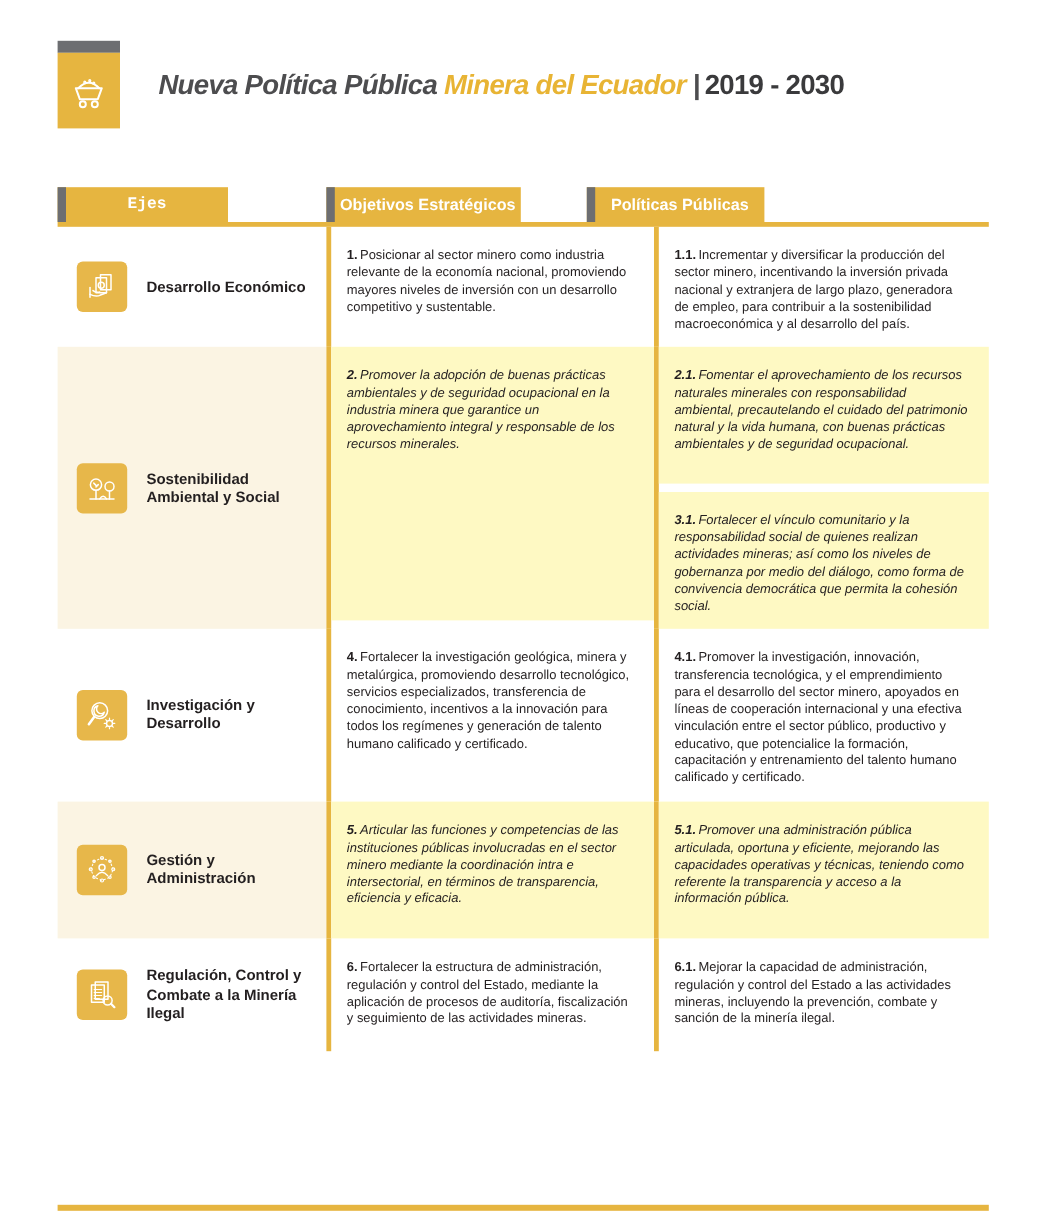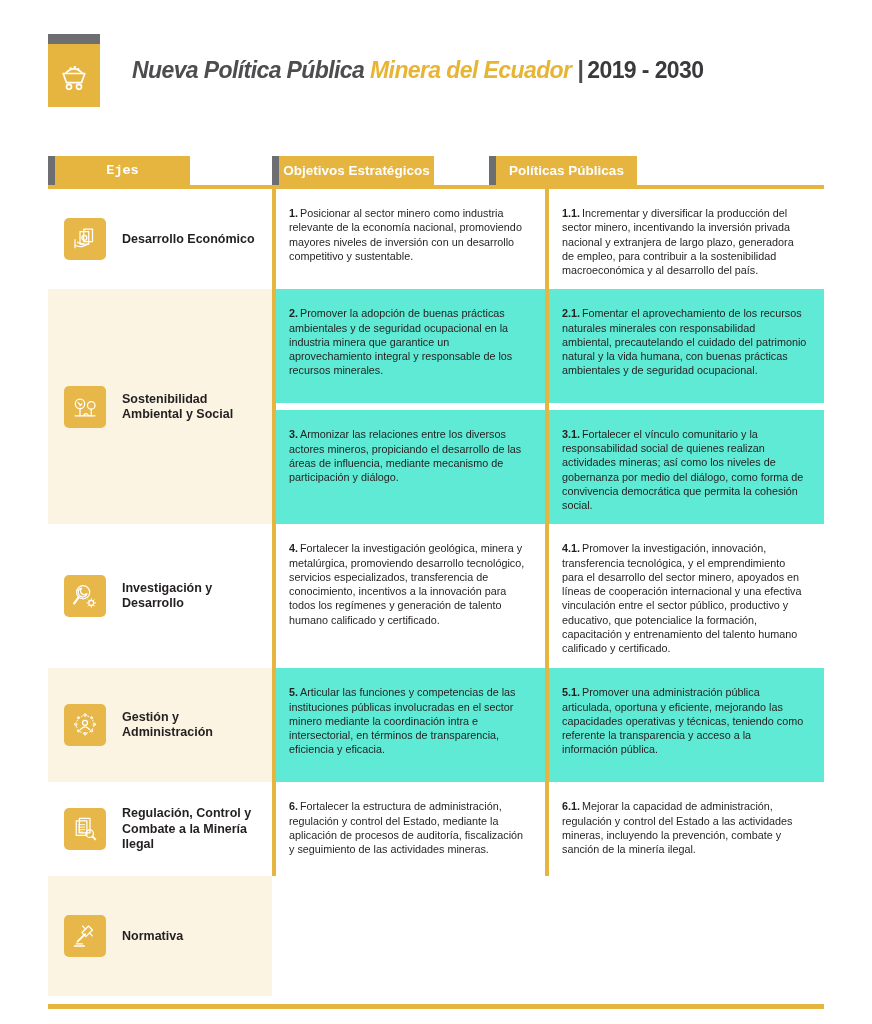--- a/index.html
+++ b/index.html
@@ -28,21 +28,21 @@
   .tab-obj{width:162px;}
   .tab-pol{width:148px;}
   .rule{height:4px;background:#E6B540;}
 
   
   .trow{display:flex;}
   .trow .c1{width:224px;flex:none;display:flex;align-items:center;padding-left:16px;box-sizing:border-box;}
   .trow .c2{width:273px;flex:none;border-left:4px solid #E6B540;box-sizing:border-box;display:flex;flex-direction:column;}
   .trow .c3{flex:1;border-left:4px solid #E6B540;box-sizing:border-box;display:flex;flex-direction:column;}
   .trow.cream .c1{background:#FBF4E3;}
-  .trow.cream .cell{background:#5eead4;}
+  .trow.cream .cell{background:#fef9c3;font-style:italic;}
   .cell{flex:1;padding:17px 17px 12px 13px;font-size:10.8px;line-height:1.32;}
   .cell + .cell{margin-top:0;}
   .gap-after{margin-bottom:7px;}   
   .num{font-weight:bold;margin-right:2px;}
 
   .r1{min-height:98px;} .r2{min-height:235px;} .r3{min-height:144px;}
   .r4{min-height:114px;} .r5{min-height:94px;} .r6{min-height:120px;}
 
   .eje-icon{width:42px;height:42px;background:#E7B74A;border-radius:5px;flex:none;
             display:flex;align-items:center;justify-content:center;}
@@ -129,21 +129,20 @@
           <circle cx="34" cy="21.5" r="6"></circle>
           <path d="M34 27.5 V38"></path>
           <path d="M8 38 h32"></path>
           <path d="M21 38 q4.5 -7 9 0"></path>
         </svg>
       </div>
       <div class="eje-label">Sostenibilidad Ambiental y Social</div>
     </div>
     <div class="c2">
       <div class="cell gap-after"><span class="num">2.</span><span>Promover la adopción de buenas prácticas ambientales y de seguridad ocupacional en la industria minera que garantice un aprovechamiento integral y responsable de los recursos minerales.</span></div>
-      <div class="cell"><span class="num">3.</span><span>Armonizar las relaciones entre los diversos actores mineros, propiciando el desarrollo de las áreas de influencia, mediante mecanismo de participación y diálogo.</span></div>
     </div>
     <div class="c3">
       <div class="cell gap-after"><span class="num">2.1.</span><span>Fomentar el aprovechamiento de los recursos naturales minerales con responsabilidad ambiental, precautelando el cuidado del patrimonio natural y la vida humana, con buenas prácticas ambientales y de seguridad ocupacional.</span></div>
       <div class="cell"><span class="num">3.1.</span><span>Fortalecer el vínculo comunitario y la responsabilidad social de quienes realizan actividades mineras; así como los niveles de gobernanza por medio del diálogo, como forma de convivencia democrática que permita la cohesión social.</span></div>
     </div>
   </div>
 
   <div class="trow r3">
     <div class="c1">
       <div class="eje-icon">
@@ -207,27 +206,16 @@
     </div>
     <div class="c2">
       <div class="cell"><span class="num">6.</span><span>Fortalecer la estructura de administración, regulación y control del Estado, mediante la aplicación de procesos de auditoría, fiscalización y seguimiento de las actividades mineras.</span></div>
     </div>
     <div class="c3">
       <div class="cell"><span class="num">6.1.</span><span>Mejorar la capacidad de administración, regulación y control del Estado a las actividades mineras, incluyendo la prevención, combate y sanción de la minería ilegal.</span></div>
     </div>
   </div>
 
   <div class="trow r6 cream">
-    <div class="c1">
-      <div class="eje-icon">
-        <svg class="ic" width="30" height="30" viewBox="0 0 48 48">
-          <rect x="23" y="9" width="9" height="15" transform="rotate(45 27.5 16.5)"></rect>
-          <path d="M24 21 L12 33" stroke-width="3"></path>
-          <path d="M20 8 l5 5 M31 19 l5 5" stroke-width="1.8"></path>
-          <path d="M7 40 h16 M10 36.5 h10" stroke-width="2.2"></path>
-        </svg>
-      </div>
-      <div class="eje-label">Normativa</div>
-    </div>
   </div>
 
   <div class="bottombar"></div>
 </div>
 
 </body></html>

